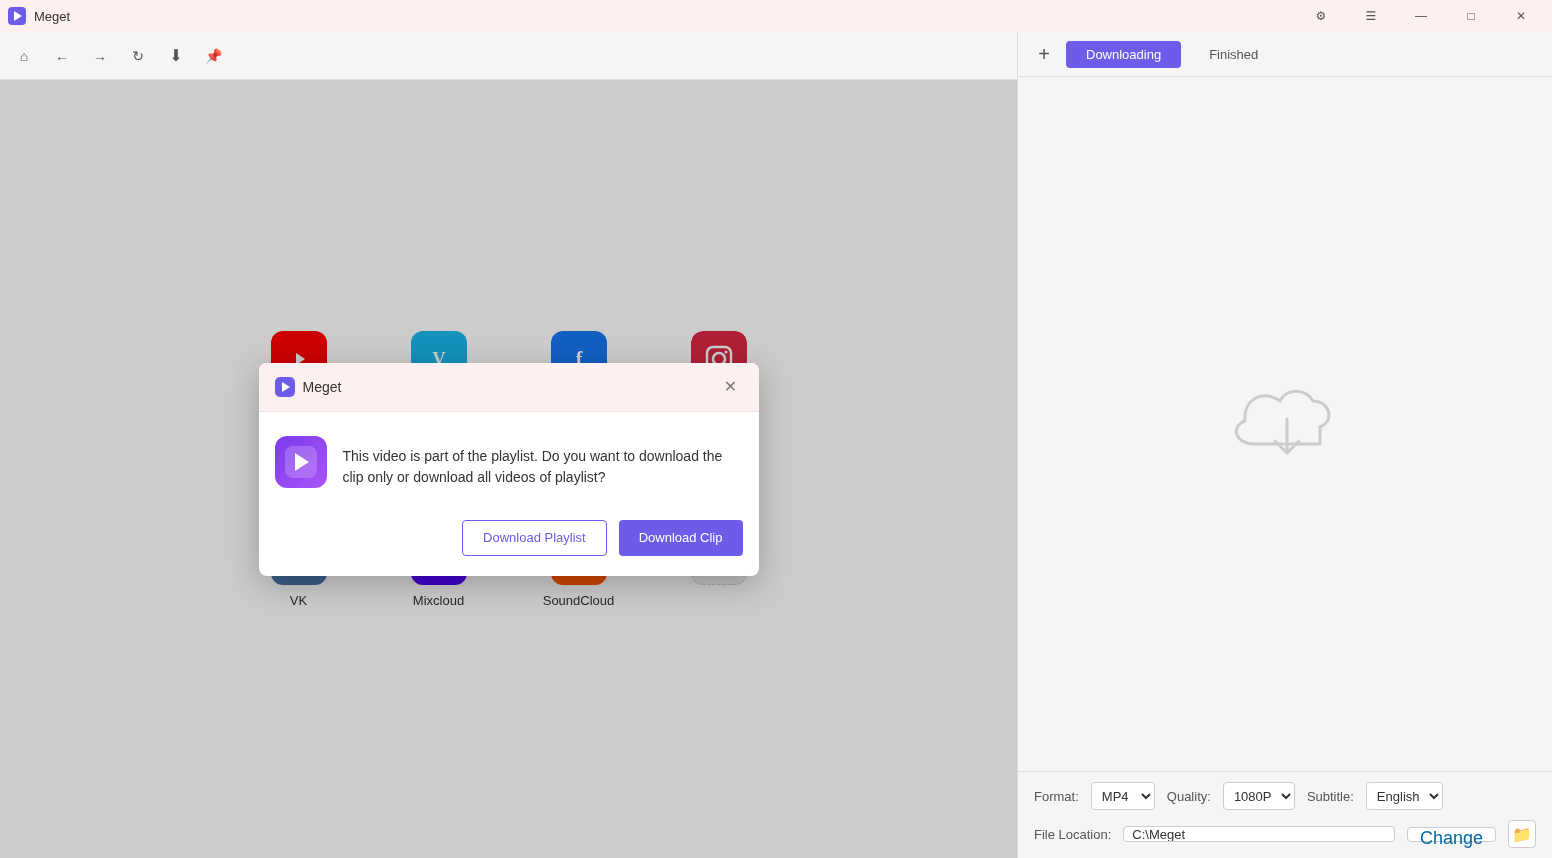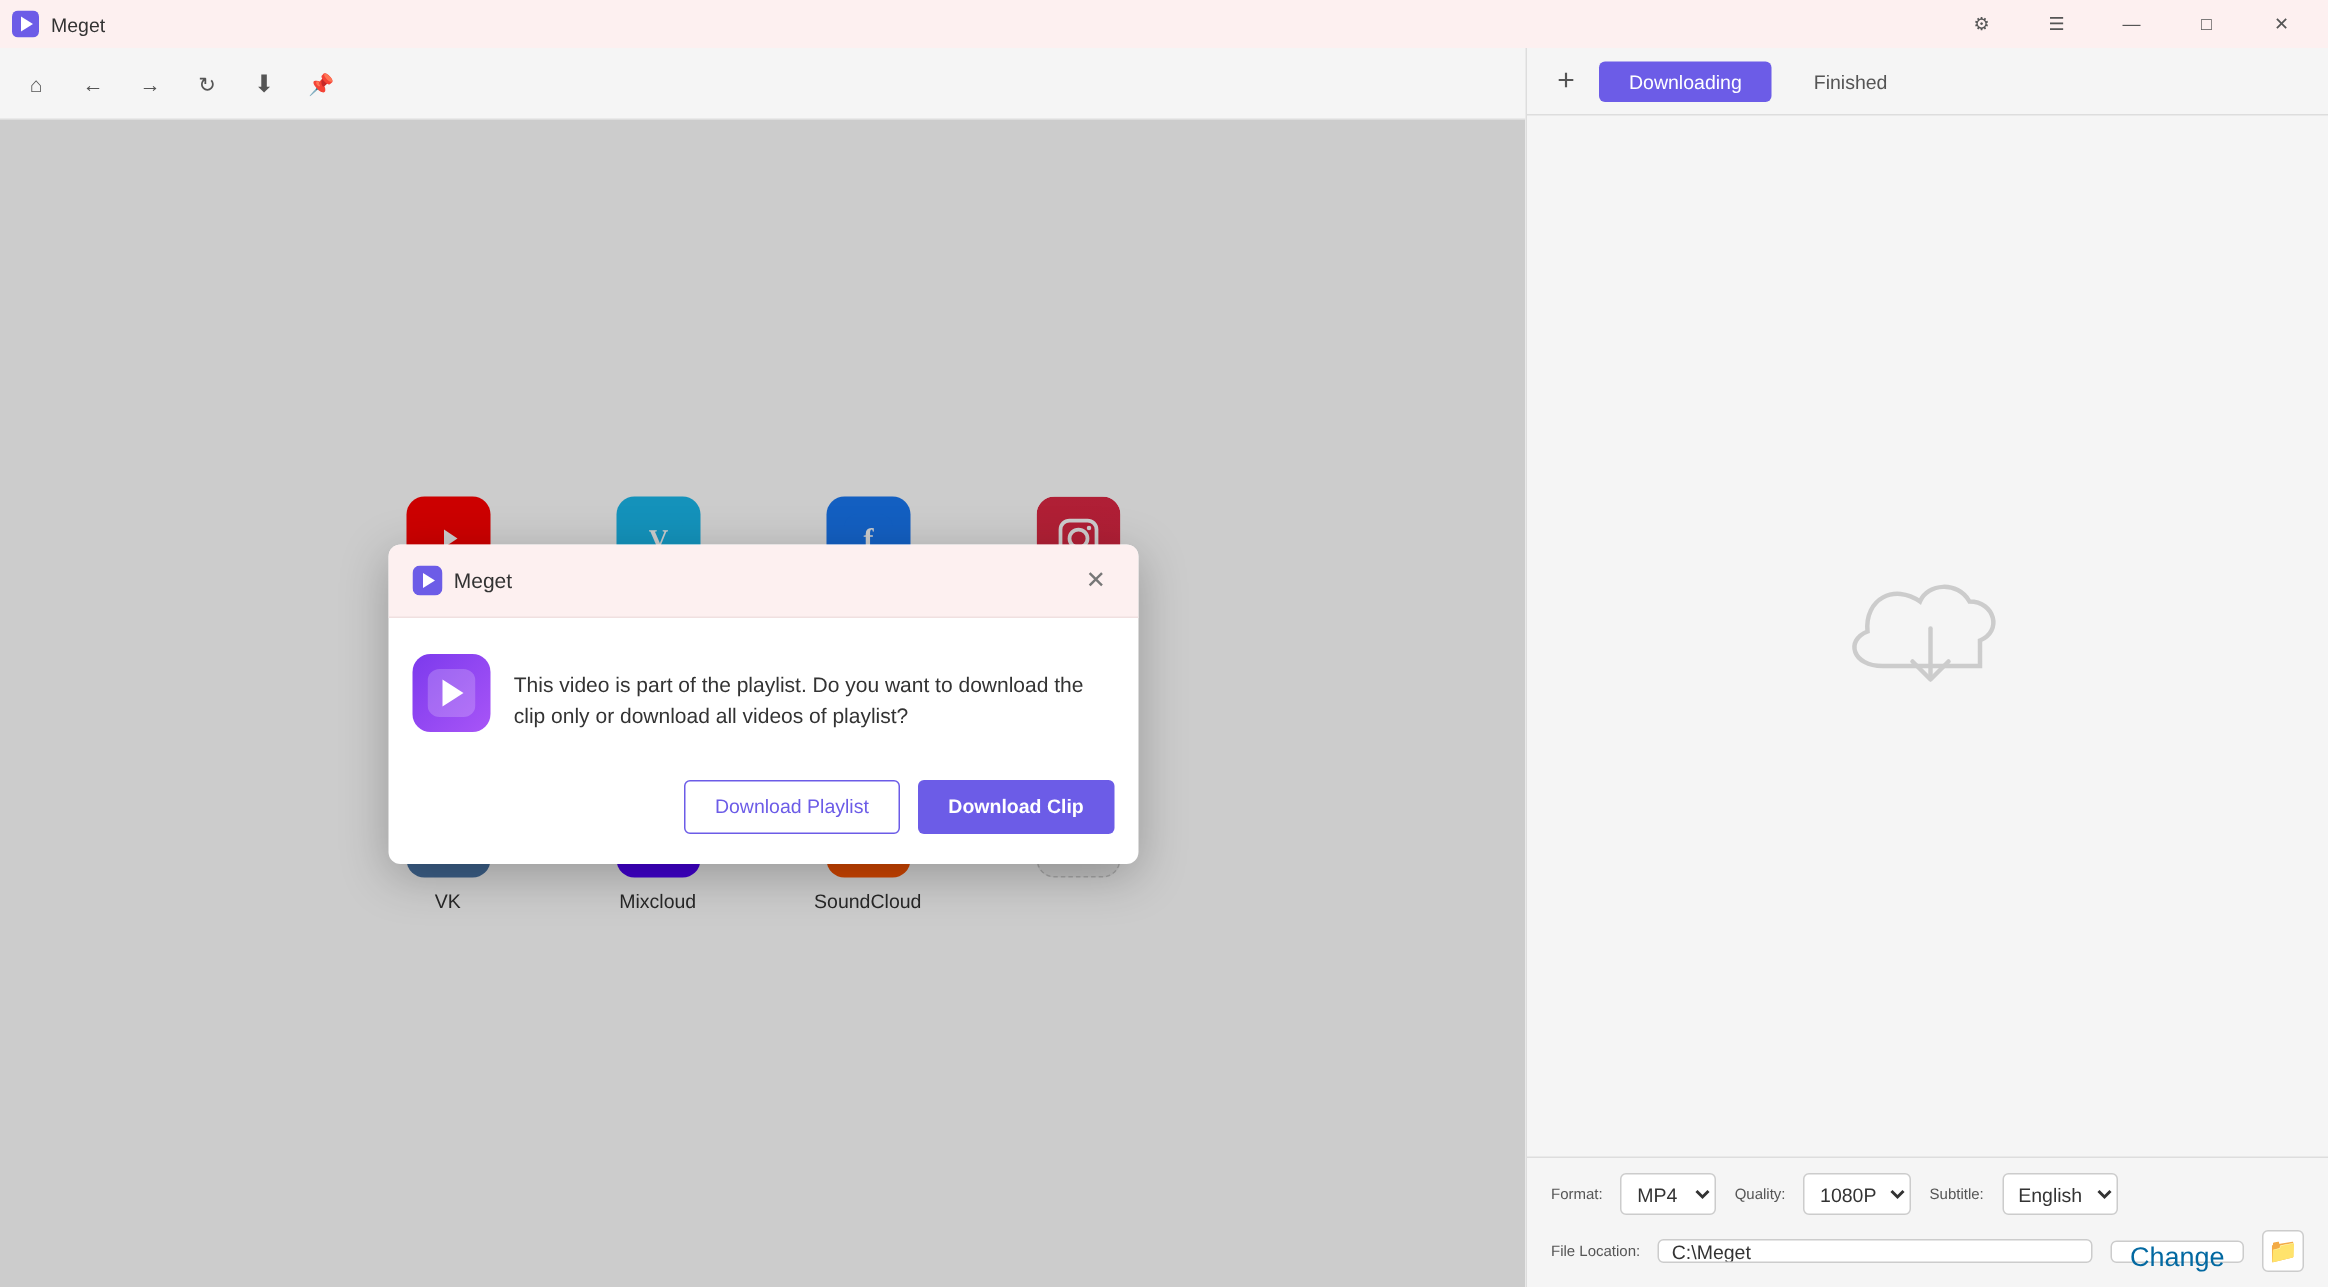--- a/index.html
+++ b/index.html
@@ -213,21 +213,21 @@
       display: flex;
       flex-direction: column;
       gap: 10px;
     }
     .bottom-row {
       display: flex;
       align-items: center;
       gap: 12px;
     }
     .bottom-label {
-      font-size: 10px;
+      font-size: 13px;
       color: #555;
       white-space: nowrap;
     }
     .bottom-select {
       height: 28px;
       border: 1px solid #ccc;
       border-radius: 4px;
       background: white;
       font-size: 13px;
       padding: 0 6px;
@@ -351,21 +351,20 @@
     }
     .btn-primary {
       height: 36px;
       padding: 0 20px;
       border: none;
       border-radius: 4px;
       background: #6c5ce7;
       color: white;
       font-size: 13px;
       cursor: pointer;
-      font-weight: bold;
     }
 
     
     .youtube-icon { background: #ff0000; color: white; border-radius: 12px; }
     .add-platform-icon { background: #f0f0f0; color: #555; border-radius: 12px; border: 1px dashed #ccc; }
 
     
     .download-cloud {
       color: #ccc;
     }

